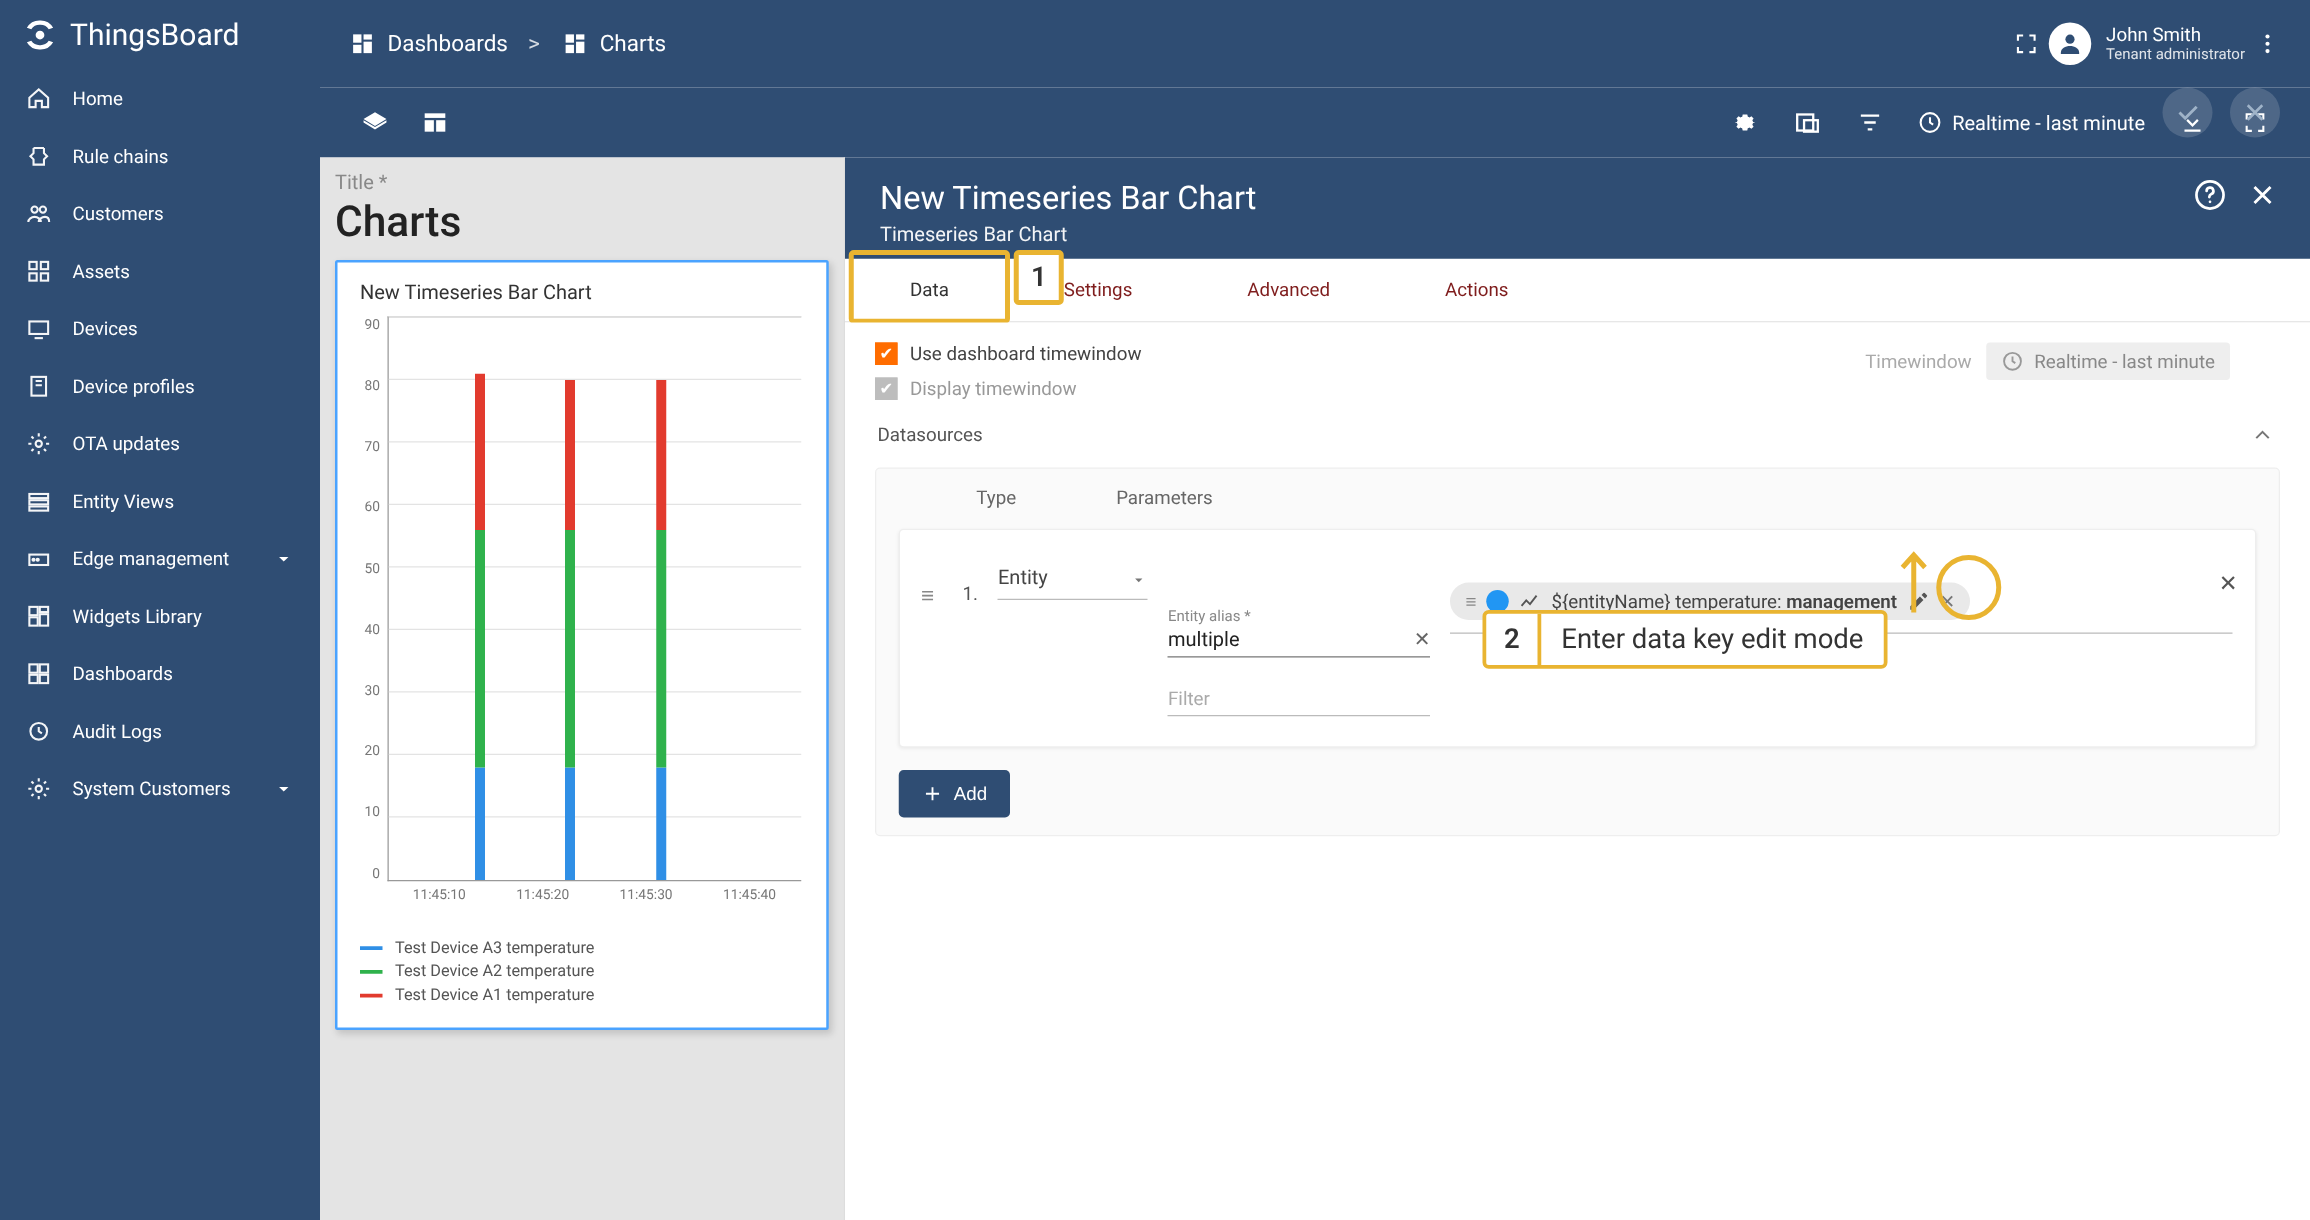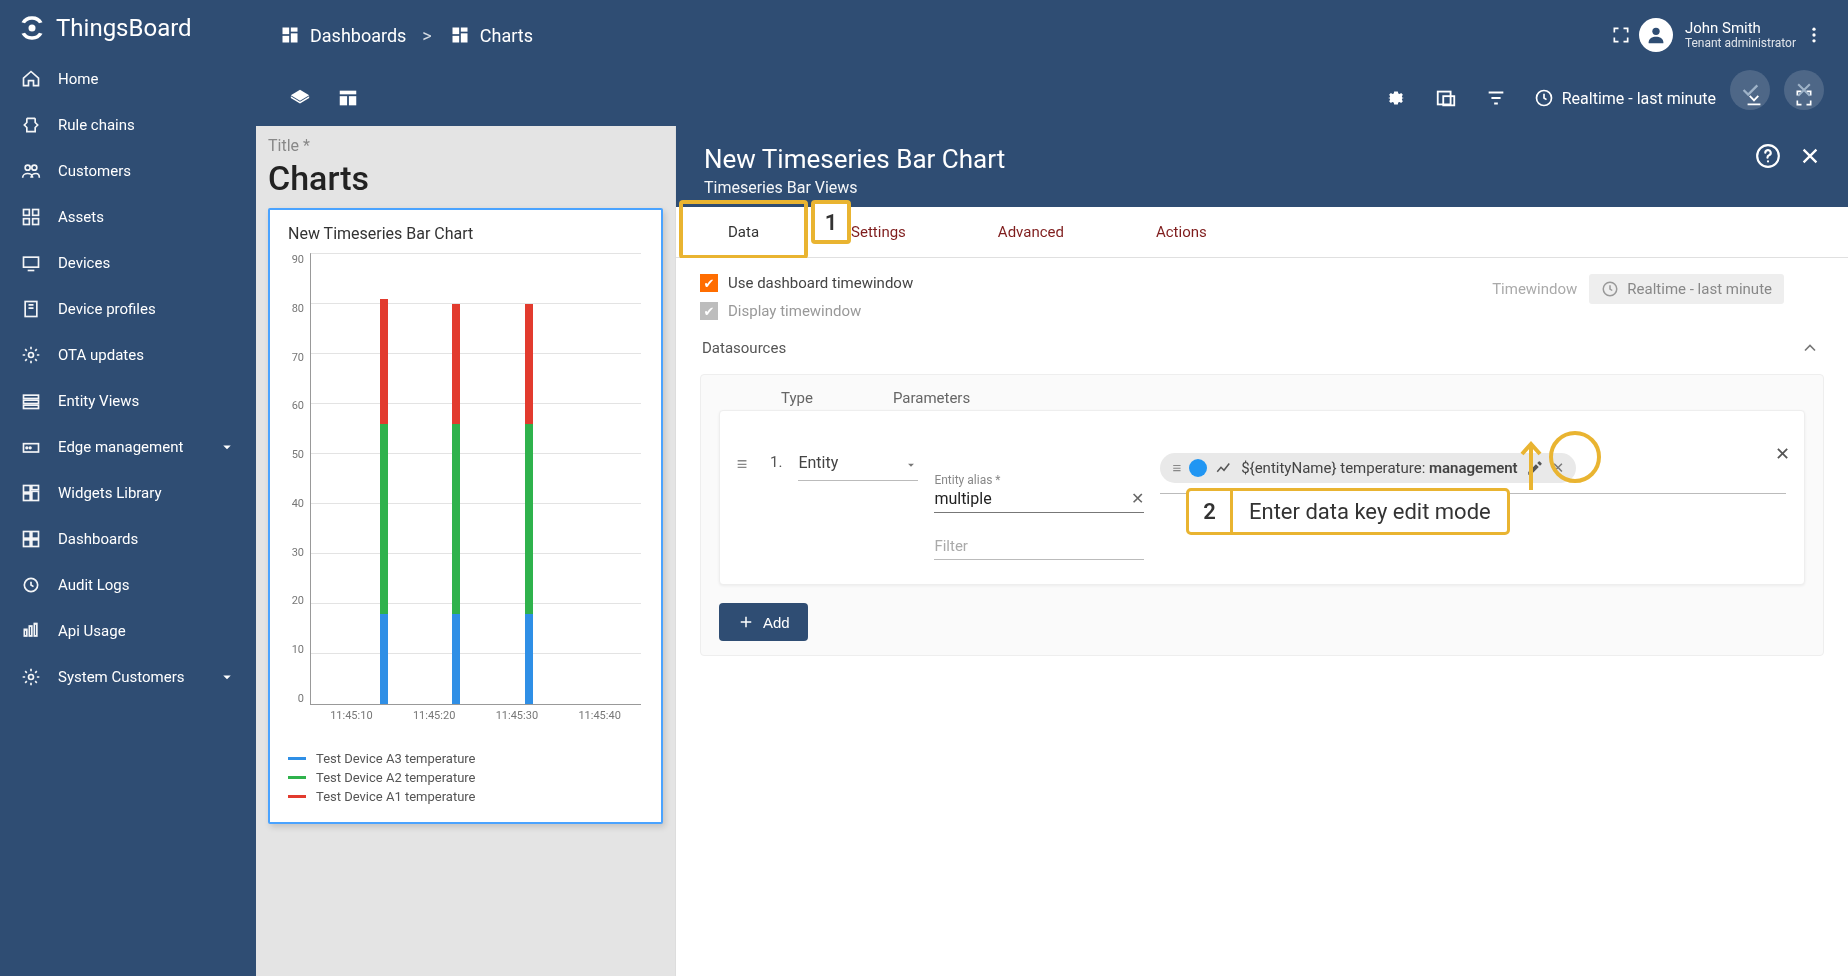--- a/index.html
+++ b/index.html
@@ -59,25 +59,25 @@
   .callout-badge{position:absolute;top:-7px;right:-46px;width:40px;height:44px;background:#fff;border:4px solid #e9b431;border-radius:4px;display:flex;align-items:center;justify-content:center;font-size:22px;font-weight:600;}
   .editor-body{flex:1;padding:16px 24px;overflow:auto;background:#fff;}
   .checkbox-row{display:flex;align-items:center;gap:10px;font-size:15px;color:#444;margin-bottom:10px;}
   .chk{width:18px;height:18px;border:2px solid #ff6d00;background:#ff6d00;display:flex;align-items:center;justify-content:center;color:#fff;font-size:13px;}
   .chk.muted{border-color:#bdbdbd;background:#bdbdbd;}
   .tw-inline{position:absolute;right:40px;display:flex;align-items:center;gap:12px;color:#aaa;font-size:15px;margin-left:32px;}
   .tw-pill{background:#eee;color:#888;border-radius:3px;padding:6px 12px;display:flex;align-items:center;gap:8px;}
   .section{margin-top:8px;}
   .section-h{display:flex;align-items:center;justify-content:space-between;font-size:15px;color:#555;padding:6px 2px;}
   .datasrc{background:#fafafa;border:1px solid #eee;border-radius:4px;padding:14px 18px;margin-top:8px;}
-  .ds-head{display:flex;gap:80px;font-size:15px;color:#666;margin-bottom:3px;padding-left:62px;}
+  .ds-head{display:flex;gap:80px;font-size:15px;color:#666;margin-bottom:16px;padding-left:62px;}
   .ds-row{display:flex;align-items:flex-start;gap:16px;background:#fff;border:1px solid #eee;border-radius:4px;padding:20px 18px 24px 10px;box-shadow:0 1px 3px rgba(0,0,0,.06);position:relative;}
   .drag-dots{color:#888;width:24px;display:flex;align-items:center;justify-content:center;font-size:18px;padding-top:22px;}
   .ord{font-size:15px;color:#555;padding-top:22px;}
-  .type-select{width:120px;border-bottom:1px solid #bbb;padding:8px 0;display:flex;align-items:flex-end;justify-content:space-between;color:#444;margin-top:14px;}
+  .type-select{width:120px;border-bottom:1px solid #bbb;padding:8px 0;display:flex;align-items:flex-end;justify-content:space-between;color:#444;}
   .field{border-bottom:1px solid #777;padding:6px 0 4px;min-width:210px;position:relative;}
   .field-label{position:relative;top:-2px;font-size:12px;color:#888;}
   .field-value{font-size:16px;color:#222;display:flex;align-items:center;justify-content:space-between;}
   .filter-field{border-bottom:1px solid #bbb;min-width:210px;padding:10px 0 4px;color:#aaa;font-size:15px;margin-top:14px;}
   .key-area{flex:1;border-bottom:1px solid #bbb;padding:8px 0 10px;margin-top:14px;display:flex;align-items:center;gap:10px;position:relative;}
   .key-chip{background:#e9e9e9;border-radius:20px;padding:6px 12px;display:flex;align-items:center;gap:8px;font-size:15px;color:#444;}
   .chip-dot{width:18px;height:18px;border-radius:50%;background:#2196f3;}
   .chip-strong{font-weight:600;}
   .pencil-focus{position:absolute;width:52px;height:52px;border:4px solid #e9b431;border-radius:50%;pointer-events:none;}
   .row-close{position:absolute;right:14px;top:32px;color:#555;cursor:pointer;font-size:18px;}
@@ -214,30 +214,20 @@
         <span>Dashboards</span>
       </div>
       <div class="nav-item">
         <span class="ico">
           <svg width="20" height="20" viewBox="0 0 24 24" fill="none" stroke="#fff" stroke-width="2">
             <circle cx="12" cy="12" r="8"></circle>
             <path d="M12 8v4l3 2"></path>
           </svg>
         </span>
         <span>Audit Logs</span>
-      </div>
-      <div class="nav-item">
-        <span class="ico">
-          <svg width="20" height="20" viewBox="0 0 24 24" fill="none" stroke="#fff" stroke-width="2">
-            <rect x="4" y="10" width="3" height="8"></rect>
-            <rect x="10" y="6" width="3" height="12"></rect>
-            <rect x="16" y="3" width="3" height="15"></rect>
-          </svg>
-        </span>
-        <span>Api Usage</span>
       </div>
       <div class="nav-item">
         <span class="ico">
           <svg width="20" height="20" viewBox="0 0 24 24" fill="none" stroke="#fff" stroke-width="2">
             <circle cx="12" cy="12" r="3"></circle>
             <path d="M12 2v3M12 19v3M2 12h3M19 12h3M5 5l2 2M17 17l2 2M5 19l2-2M17 7l2-2"></path>
           </svg>
         </span>
         <span>System Customers</span>
         <span class="chev">
@@ -415,21 +405,21 @@
               <span class="swatch" style="background:#e23b2e"></span>
               <span>Test Device A1 temperature</span>
             </div>
           </div>
       </div>
     </div>
 
     <div class="editor">
       <div class="editor-header">
         <div class="editor-title">New Timeseries Bar Chart</div>
-        <div class="editor-sub">Timeseries Bar Views</div>
+        <div class="editor-sub">Timeseries Bar Chart</div>
         <div class="header-actions">
           <span class="iconbtn" style="width:28px;height:28px">
               <svg width="26" height="26" viewBox="0 0 24 24" fill="#fff">
                 <circle cx="12" cy="12" r="10" fill="none" stroke="#fff" stroke-width="2"></circle>
                 <path d="M9.5 9a2.5 2.5 0 1 1 3.5 2.3c-.9.4-1.5 1-1.5 2.2M12 17h.01" stroke="#fff" stroke-width="2" fill="none" stroke-linecap="round"></path>
               </svg>
             </span>
           <span class="iconbtn" style="width:28px;height:28px">
               <svg width="22" height="22" viewBox="0 0 24 24" stroke="#fff" stroke-width="2.5">
                 <path d="M5 5l14 14M19 5L5 19"></path>

